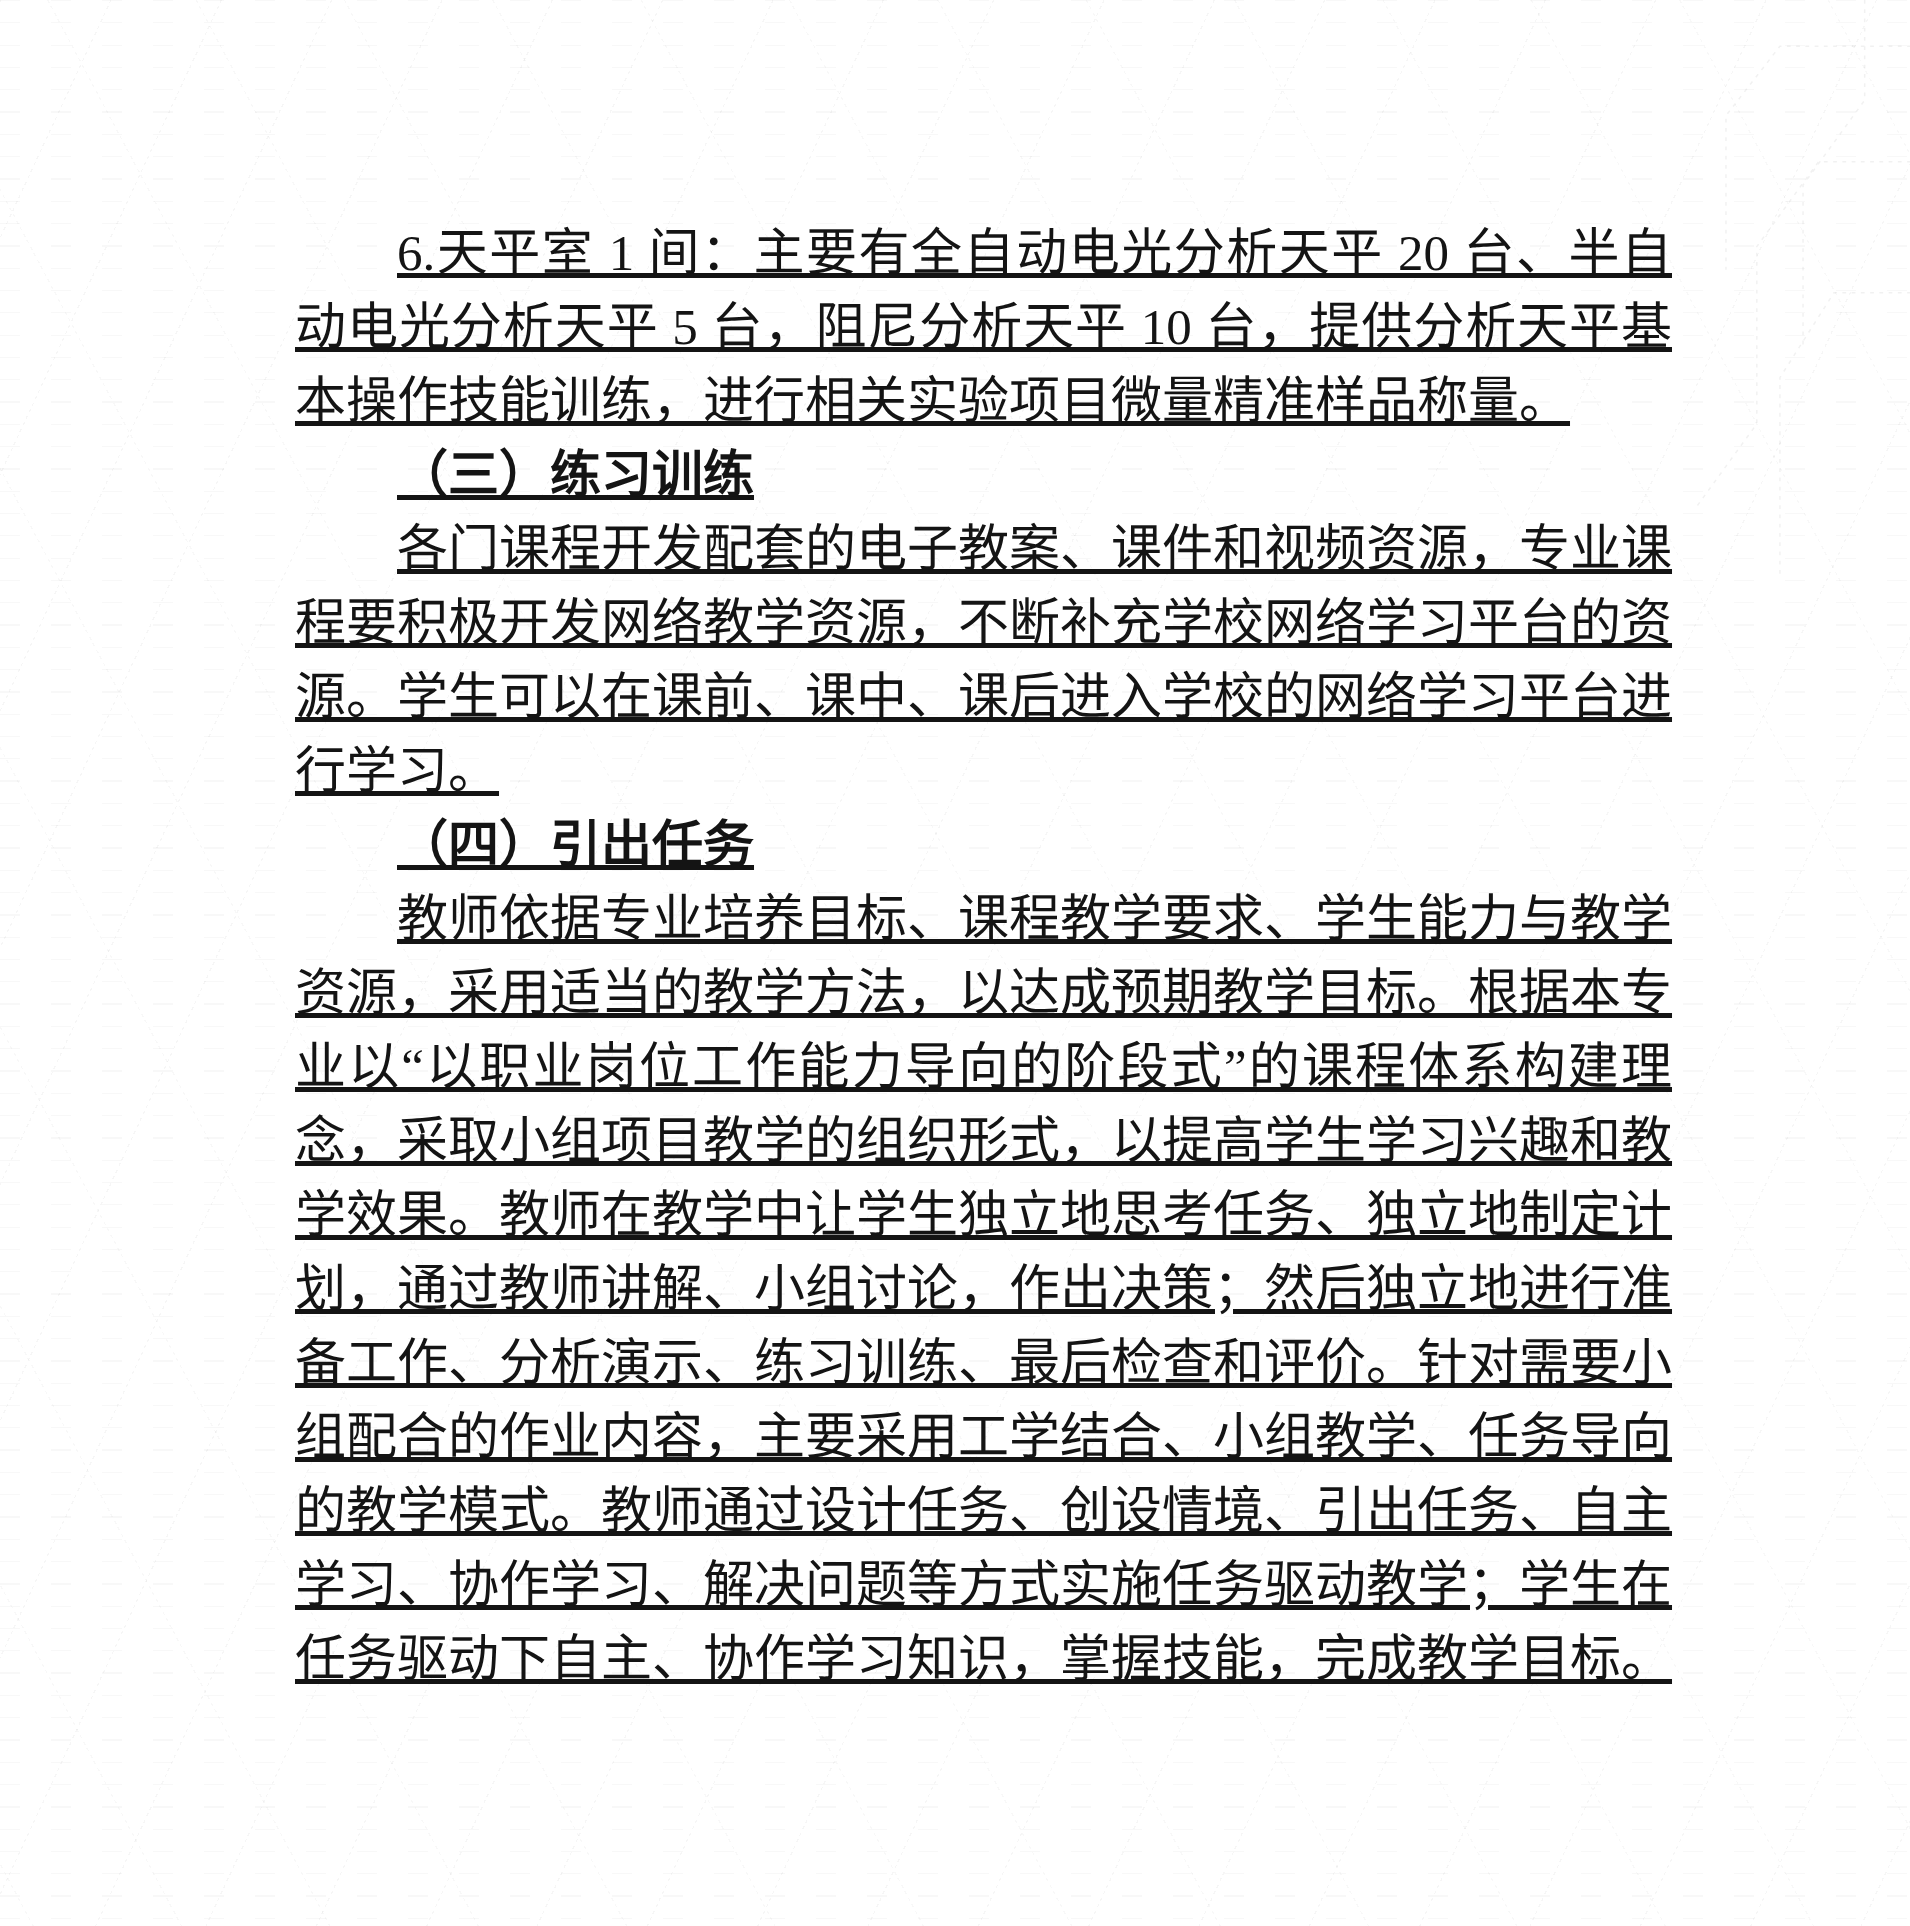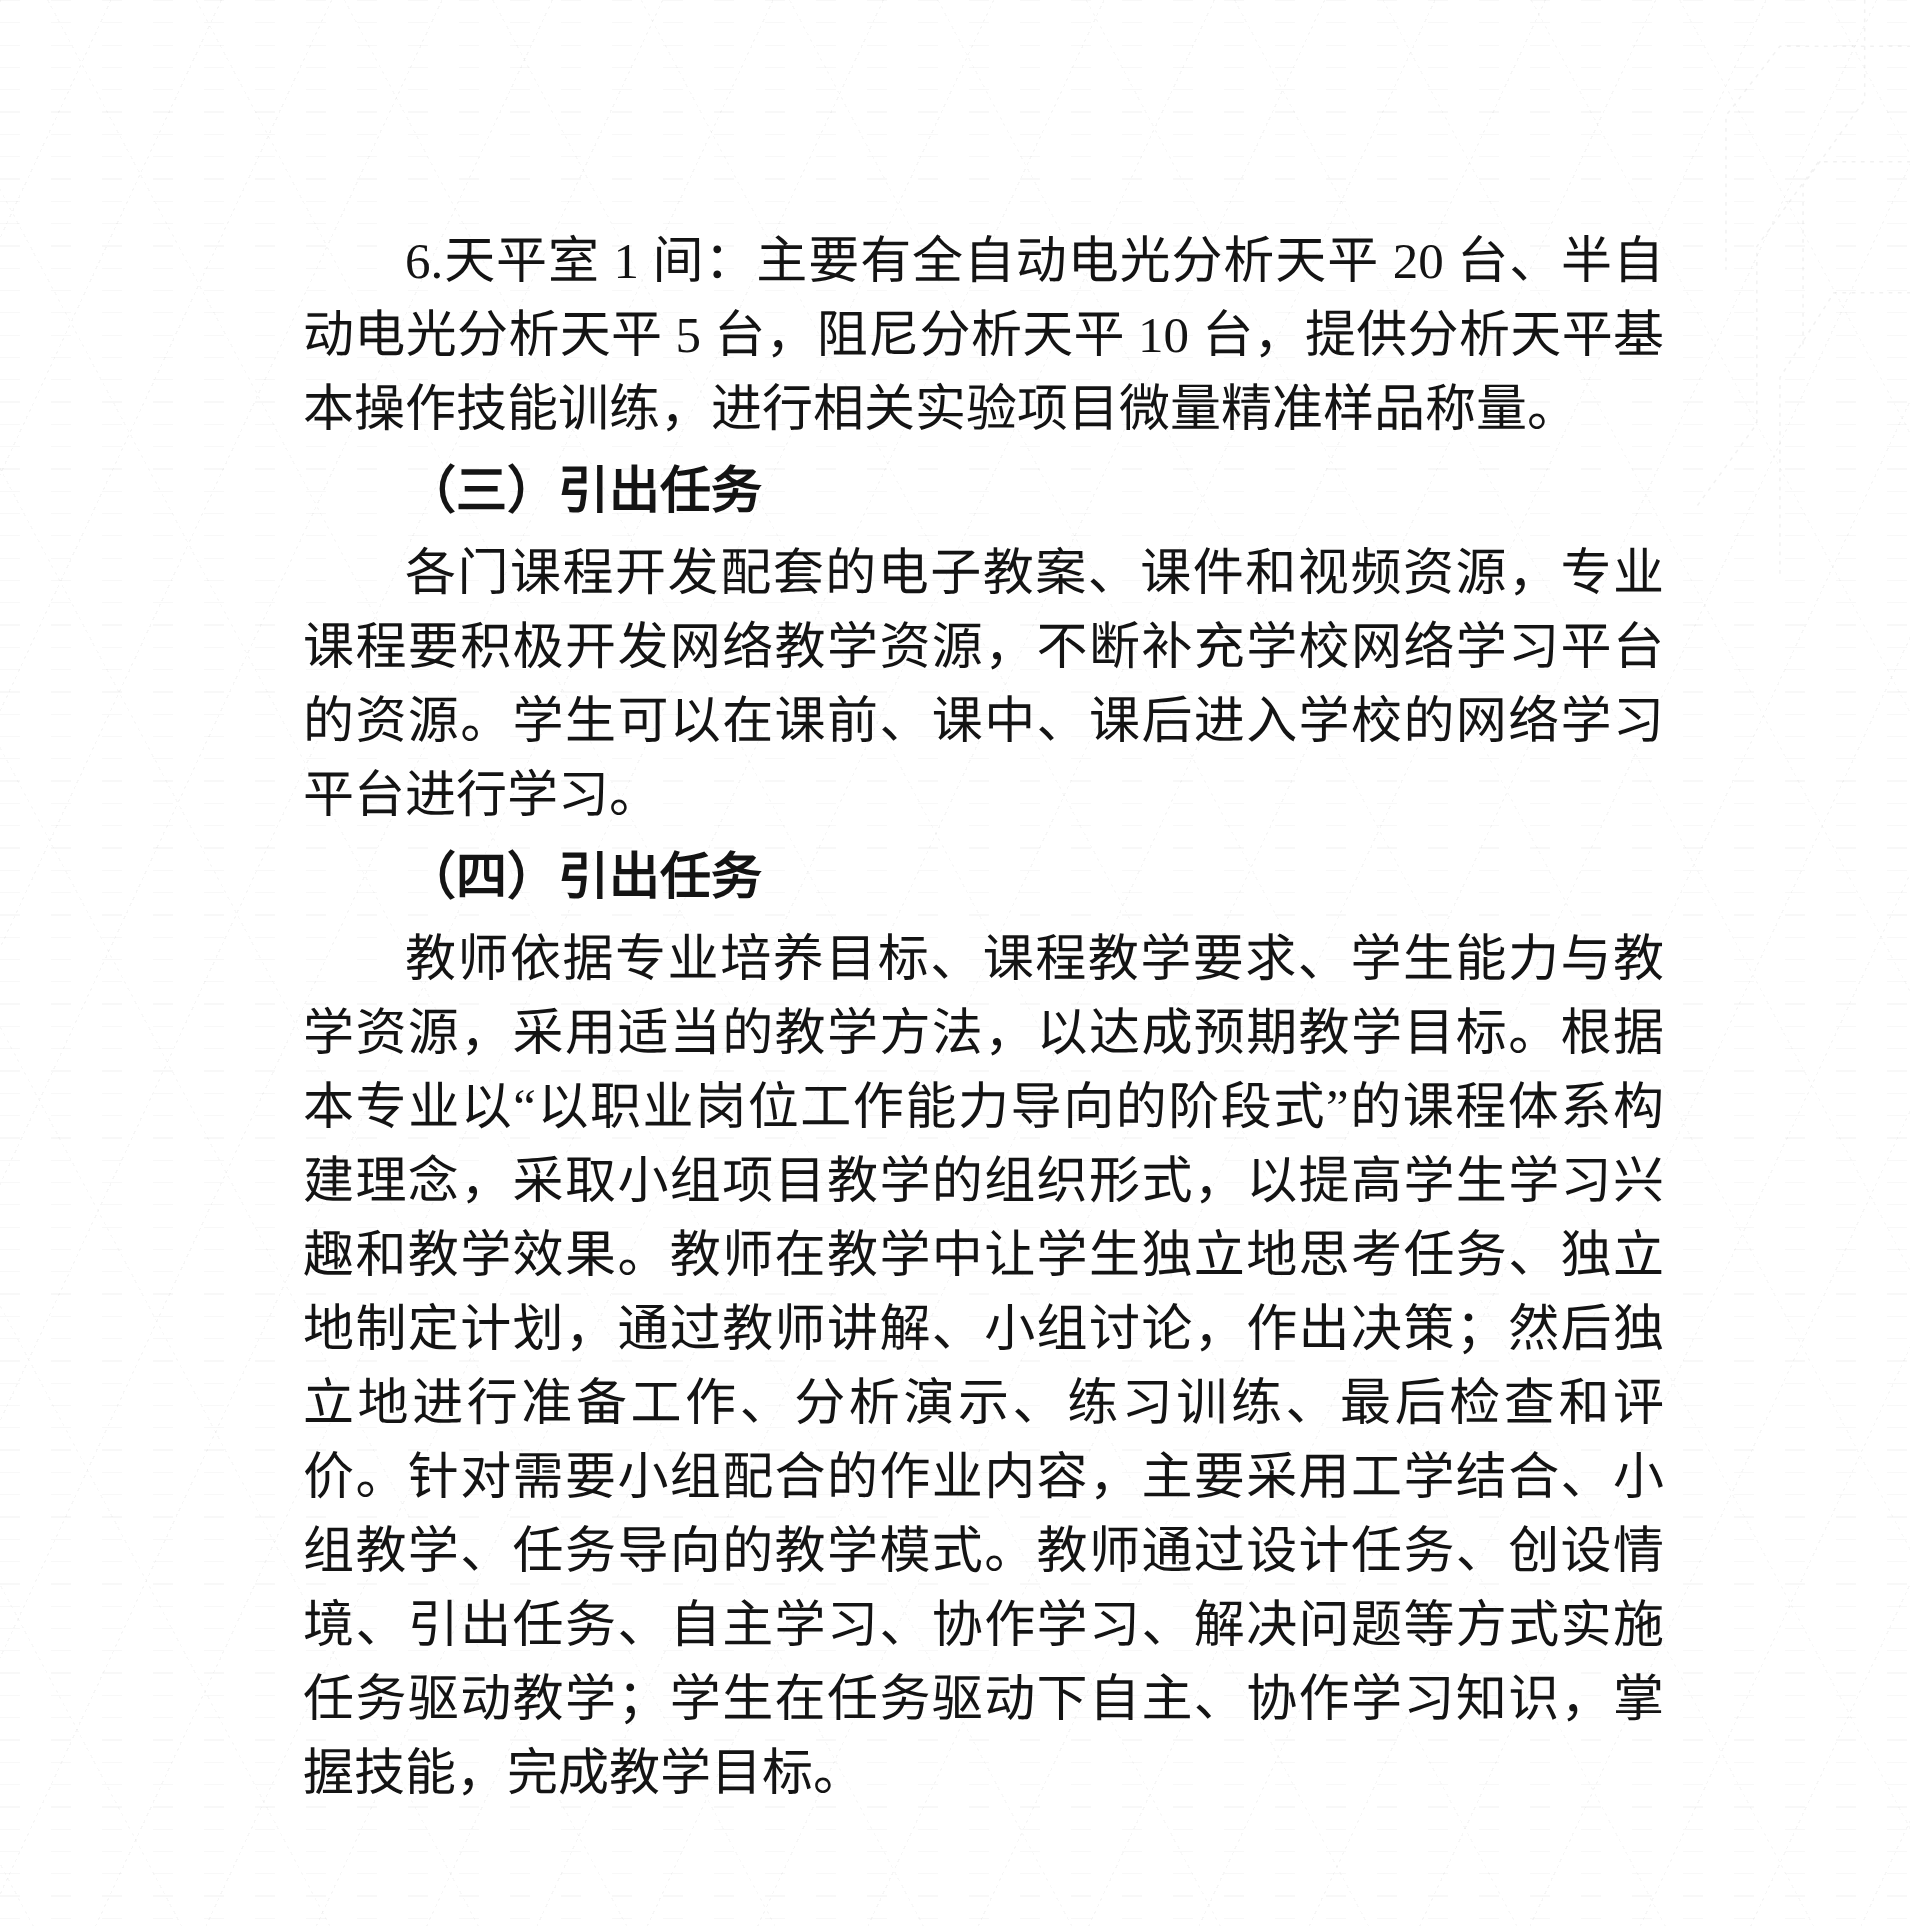--- a/index.html
+++ b/index.html
@@ -54,23 +54,24 @@
     left: 295px;
     top: 216px;
     width: 1377px;
     color: var(--text-color, #141414);
     font-size: 51px;
     line-height: 74px;
     text-align: justify;
     text-justify: inter-ideograph;
   }
   .para {
-    margin: 8px;
+    margin: 0;
     padding: 0;
     text-indent: 2em;
+    text-decoration: underline;
   }
   .para.heading {
     font-weight: 700;
     font-family: "Liberation Sans", "DejaVu Sans", sans-serif;
   }
 </style>
 </head>
 <body>
 
 <div class="page" style="--page-bg: #ffffff; --text-color: #141414;">
@@ -82,20 +83,20 @@
     <g fill="none" stroke="#000000" stroke-width="4" stroke-dasharray="10 14">
       <polyline points="1100,120 760,120 620,300 620,700"></polyline>
       <polyline points="1100,420 860,420 700,640 700,1100 540,1320"></polyline>
       <polyline points="980,0 980,260 820,480 820,900"></polyline>
       <polyline points="1100,760 900,760 760,980 760,1500"></polyline>
     </g>
   </svg>
 
   <main class="content" id="content">
       <p class="para body">6.天平室 1 间：主要有全自动电光分析天平 20 台、半自动电光分析天平 5 台，阻尼分析天平 10 台，提供分析天平基本操作技能训练，进行相关实验项目微量精准样品称量。</p>
-      <p class="para heading">（三）引出任务</p>
+      <p class="para heading">（三）练习训练</p>
       <p class="para body">各门课程开发配套的电子教案、课件和视频资源，专业课程要积极开发网络教学资源，不断补充学校网络学习平台的资源。学生可以在课前、课中、课后进入学校的网络学习平台进行学习。</p>
       <p class="para heading">（四）引出任务</p>
       <p class="para body">教师依据专业培养目标、课程教学要求、学生能力与教学资源，采用适当的教学方法，以达成预期教学目标。根据本专业以“以职业岗位工作能力导向的阶段式”的课程体系构建理念，采取小组项目教学的组织形式，以提高学生学习兴趣和教学效果。教师在教学中让学生独立地思考任务、独立地制定计划，通过教师讲解、小组讨论，作出决策；然后独立地进行准备工作、分析演示、练习训练、最后检查和评价。针对需要小组配合的作业内容，主要采用工学结合、小组教学、任务导向的教学模式。教师通过设计任务、创设情境、引出任务、自主学习、协作学习、解决问题等方式实施任务驱动教学；学生在任务驱动下自主、协作学习知识，掌握技能，完成教学目标。</p>
     </main>
 
 </div>
 
 
 </body></html>

